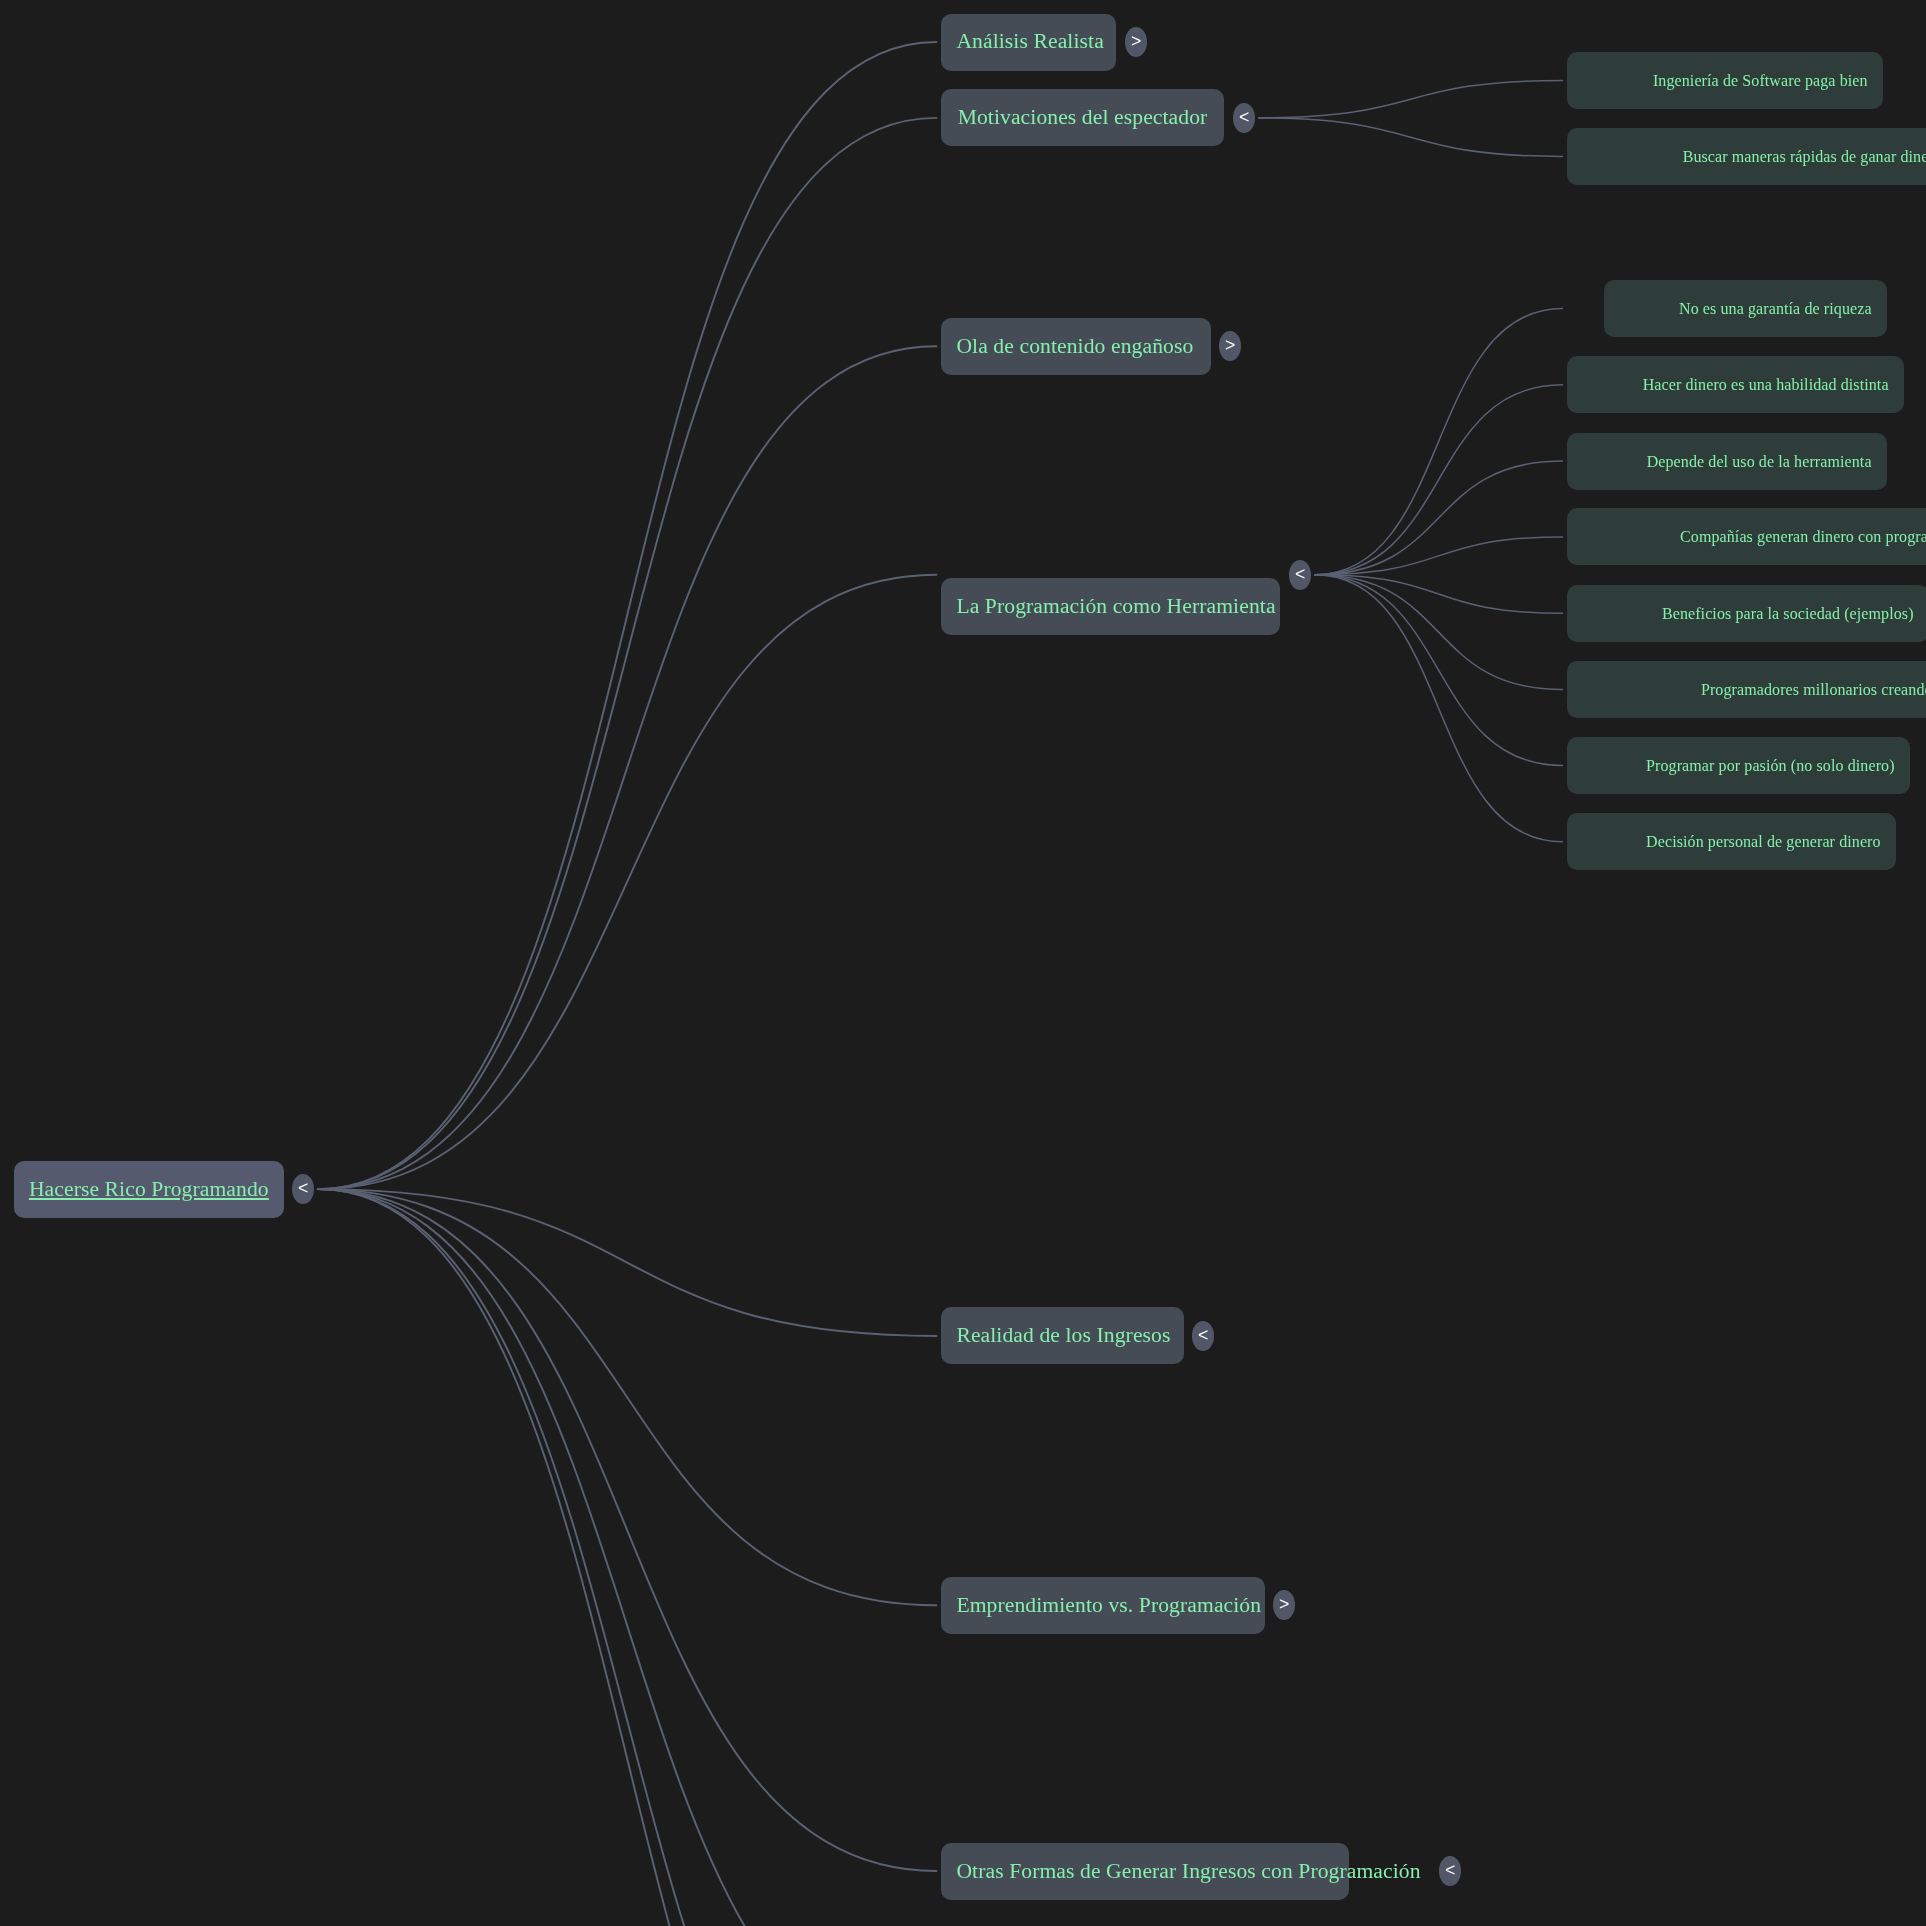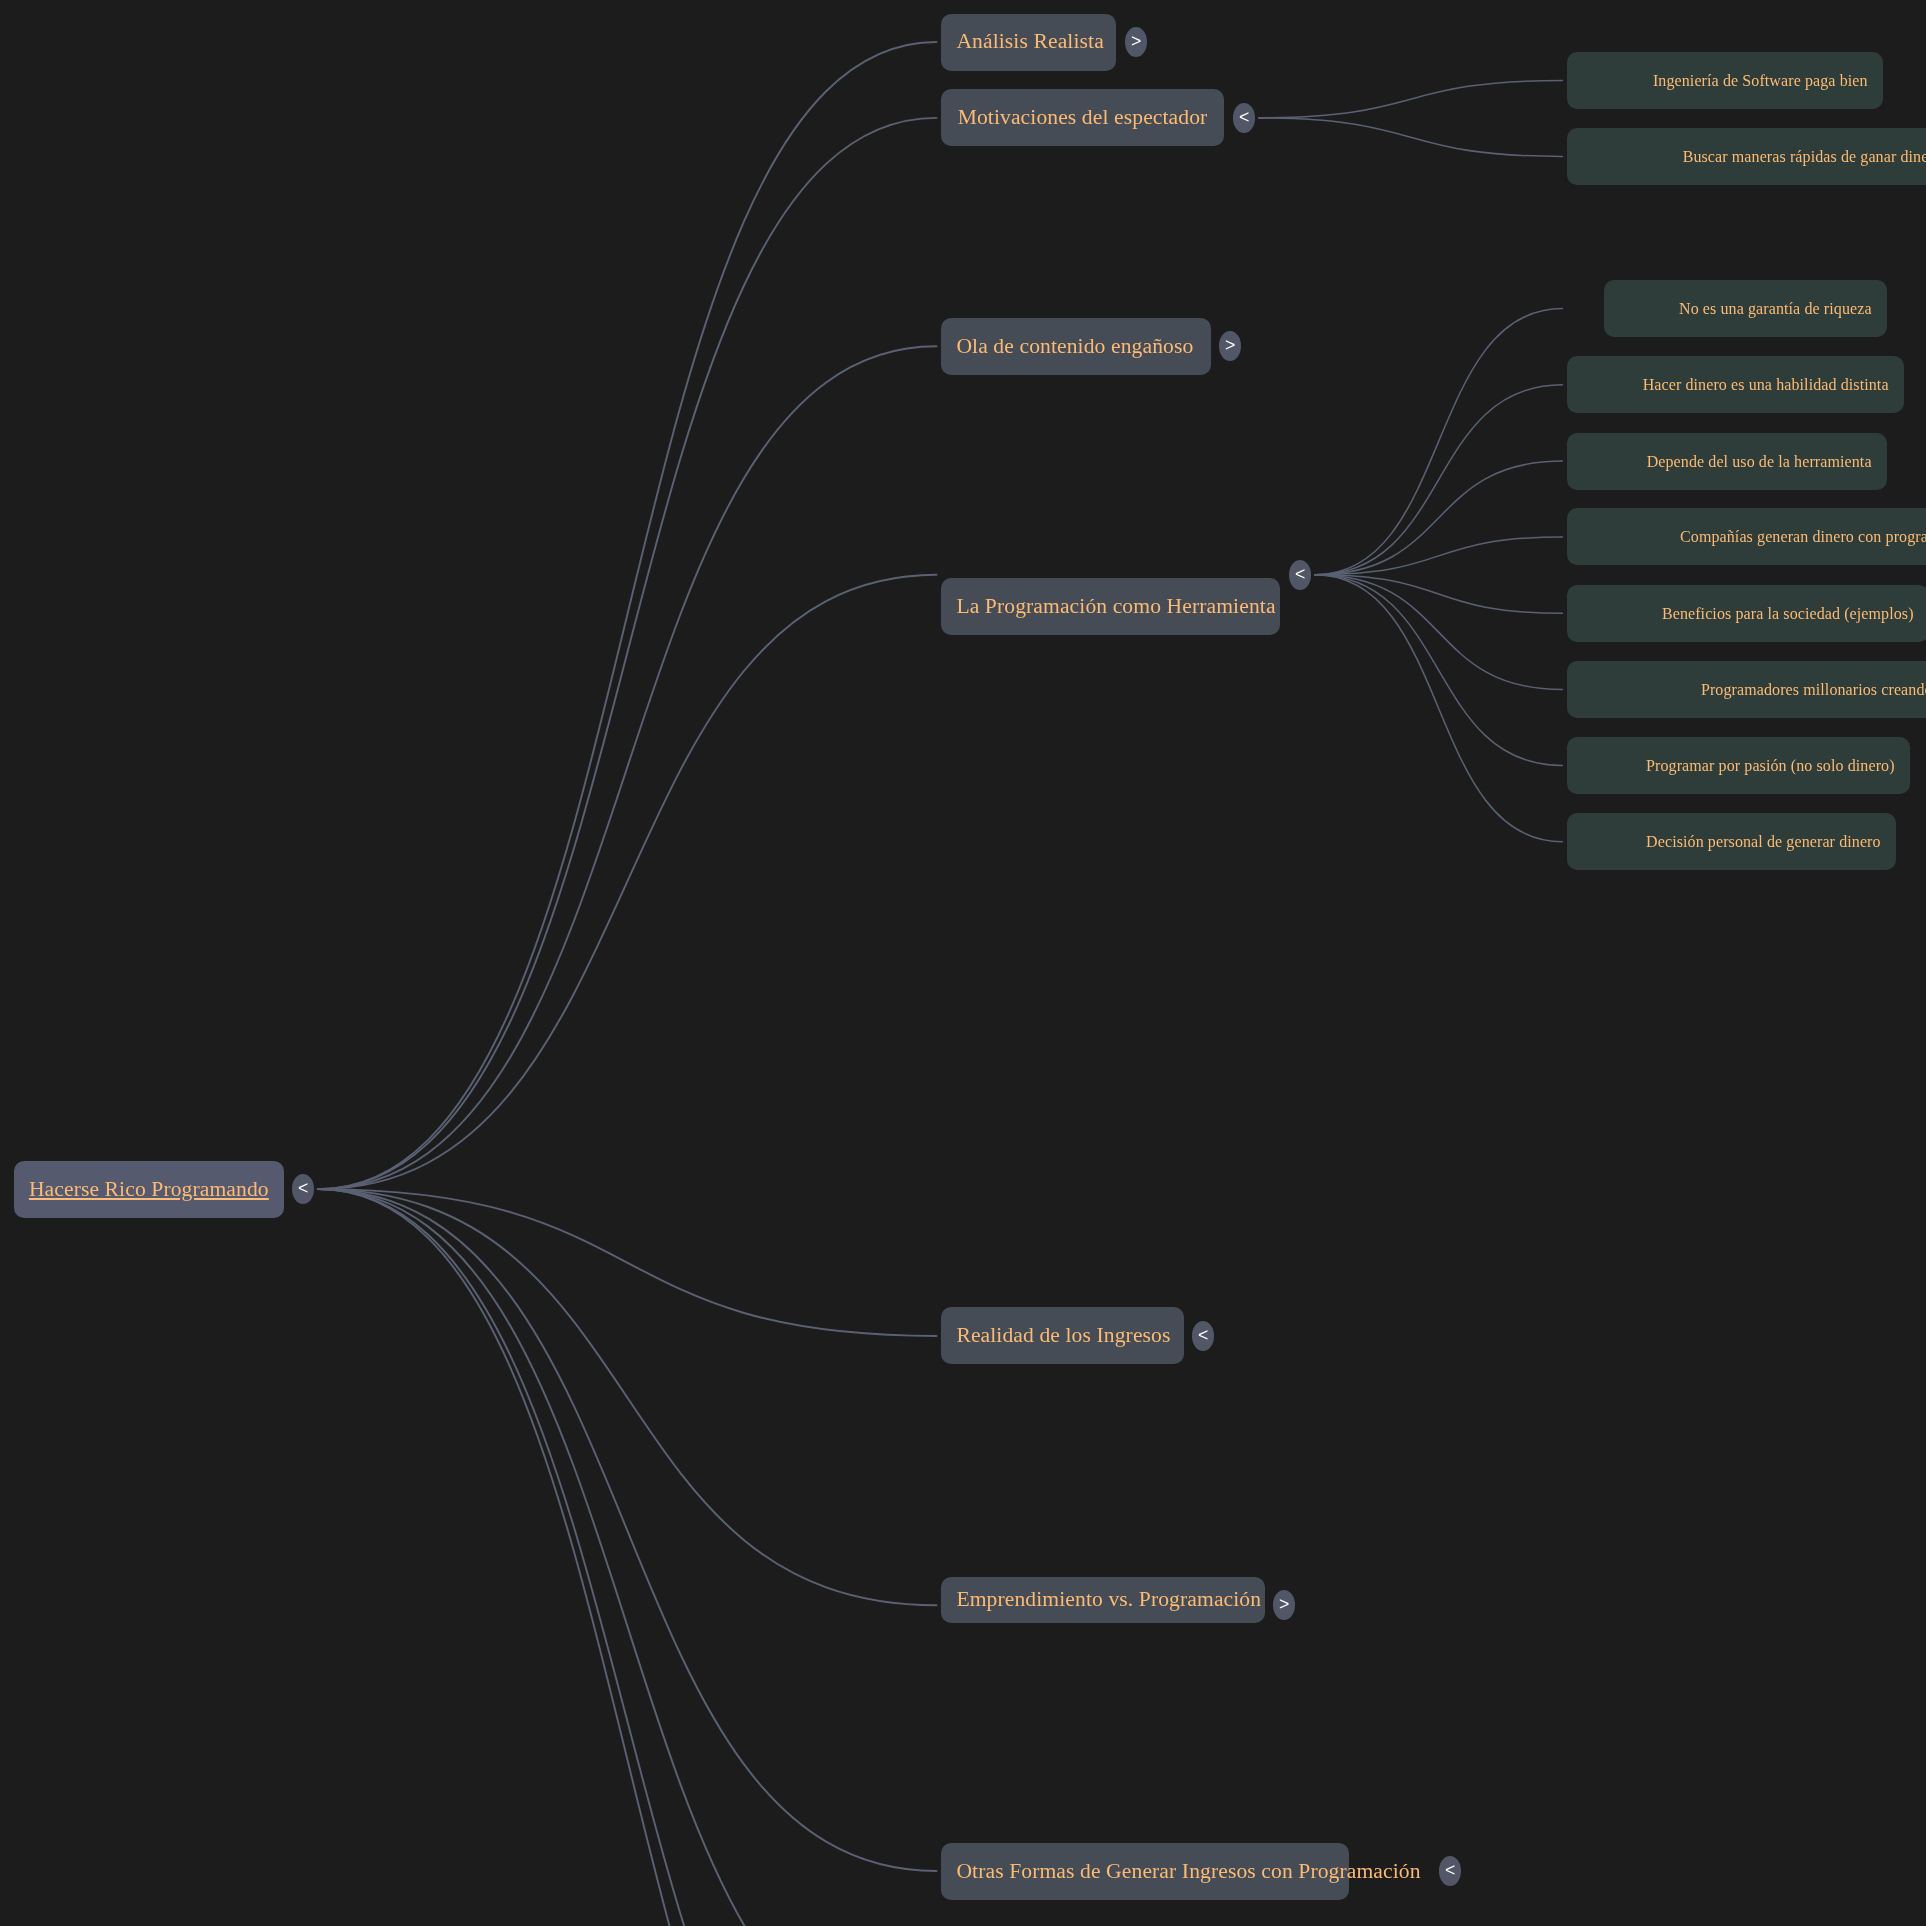--- a/index.html
+++ b/index.html
@@ -22,21 +22,21 @@
     width: 2235px;
     height: 2480px;
     pointer-events: none;
   }
   .node {
     position: absolute;
     box-sizing: border-box;
     display: flex;
     align-items: center;
     border-radius: 10px;
-    color: #fdba74;
+    color: #86efac;
     white-space: nowrap;
     letter-spacing: 0.1px;
   }
   .node .label {
     display: block;
     padding: 0 15.4px;
     line-height: 1.1;
   }
   .node.root {
     background: #555a6e;
@@ -144,21 +144,21 @@
       <div class="node leaf" style="left: 1567px; top: 737px; width: 343px; height: 57px;">
         <span class="label">Programar por pasión (no solo dinero)</span>
       </div>
       <div class="node leaf" style="left: 1567px; top: 813px; width: 329px; height: 57px;">
         <span class="label">Decisión personal de generar dinero</span>
       </div>
       <div class="node branch" style="left: 941px; top: 1307px; width: 243px; height: 57px;">
         <span class="label">Realidad de los Ingresos</span>
       </div>
       <div class="toggle" style="left: 1192px; top: 1321px;">&lt;</div>
-      <div class="node branch" style="left: 941px; top: 1577px; width: 324px; height: 46px;">
+      <div class="node branch" style="left: 941px; top: 1577px; width: 324px; height: 57px;">
         <span class="label">Emprendimiento vs. Programación</span>
       </div>
       <div class="toggle" style="left: 1273px; top: 1590px;">&gt;</div>
       <div class="node branch" style="left: 941px; top: 1843px; width: 408px; height: 57px;">
         <span class="label">Otras Formas de Generar Ingresos con Programación</span>
       </div>
       <div class="toggle" style="left: 1439px; top: 1856px;">&lt;</div>
     </div>
 </div>
 

